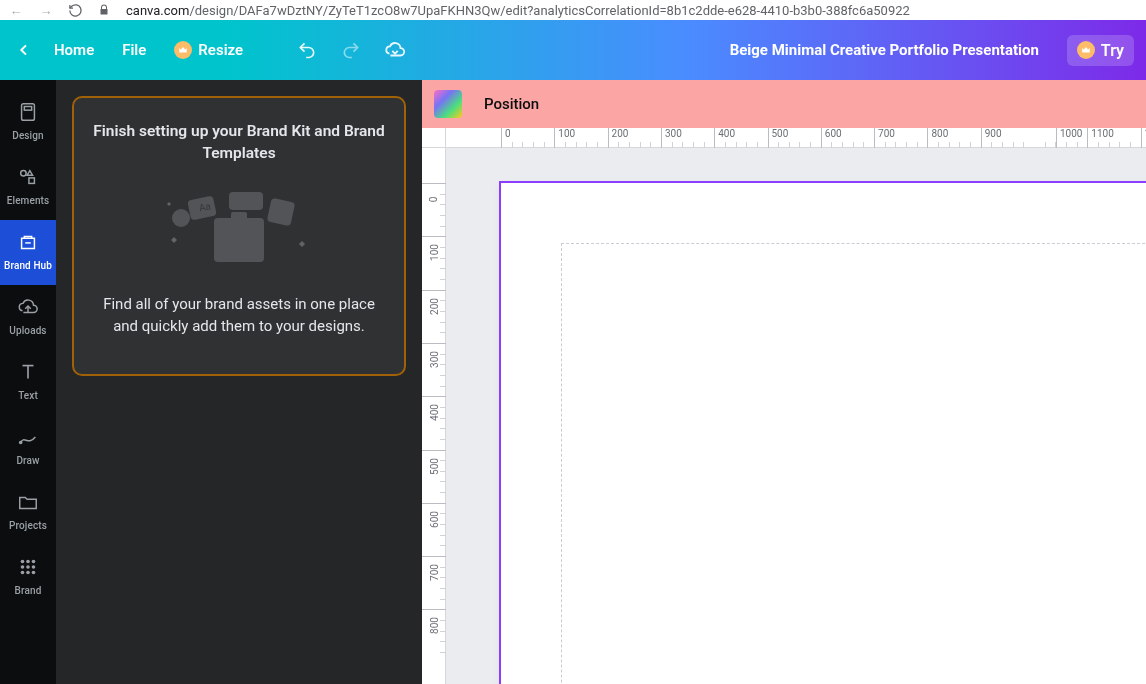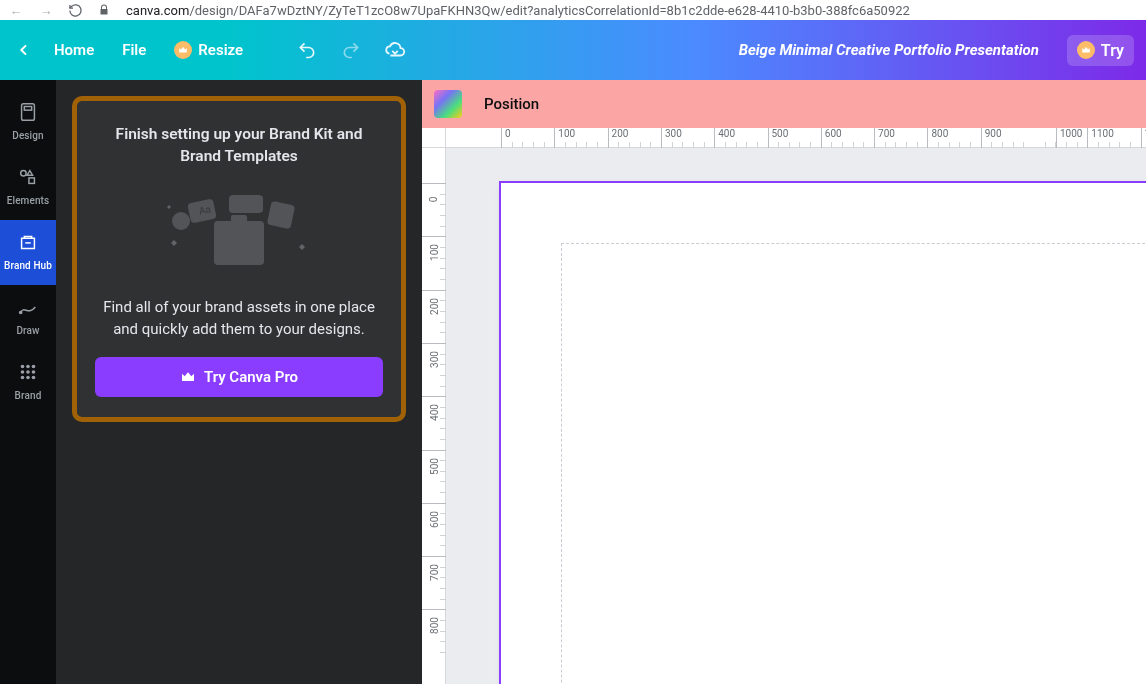--- a/index.html
+++ b/index.html
@@ -21,37 +21,37 @@
     gap: 8px;
   }
   .app-bar .back { width: 24px; height: 24px; display:flex; align-items:center; justify-content:center; cursor:pointer; }
   .app-bar .item { padding: 6px 10px; cursor:pointer; font-size: 15px; }
   .app-bar .resize { display:flex; align-items:center; gap:6px; }
   .app-bar .crown { width:18px; height:18px; border-radius:50%; background:#fdbc68; display:flex; align-items:center; justify-content:center; font-size:10px; color:#fff;}
   .app-bar .divider { width: 20px; }
   .app-bar .circ-btn { width:36px; height:36px; border-radius:6px; display:flex; align-items:center; justify-content:center; cursor:pointer; opacity:0.9;}
   .app-bar .circ-btn.disabled { opacity:0.5; cursor:default;}
   .app-bar .spacer { flex:1; }
-  .app-bar .title { font-size: 15px; font-weight:700; white-space:nowrap;font-style:italic; }
+  .app-bar .title { font-size: 15px; font-weight:700; white-space:nowrap; }
   .app-bar .try-pro { display:flex; align-items:center; gap:6px; background:rgba(255,255,255,0.18); padding:6px 10px; border-radius:6px; margin-left:20px;}
   .app-bar .try-pro .crown { background:#fdbc68; }
 
   
   .workspace { display:flex; height: calc(684px - 20px - 60px); }
 
   
   .rail { width:56px; background:#0b0d0e; display:flex; flex-direction:column; align-items:center; padding-top:10px; }
   .rail-item { width:56px; padding:10px 0 14px 0; display:flex; flex-direction:column; align-items:center; gap:6px; color:#9aa0a6; cursor:pointer; }
   .rail-item.active { color:#fff; background:#1d4ed8;}
   .rail-item .ic { width:24px; height:24px; display:flex; align-items:center; justify-content:center; }
   .rail-item .lbl { font-size:10px; font-weight:500; letter-spacing:0.1px; }
 
   
   .side-panel { width:366px; background:#252627; padding:16px; position:relative; }
-  .brand-card { background:#2f3133; border:5px solid #a16207; border-radius:10px; padding:22px 18px 20px 18px; color:#e4e6eb; text-align:center; }
+  .brand-card { background:#2f3133; border:2px solid #a16207; border-radius:10px; padding:22px 18px 20px 18px; color:#e4e6eb; text-align:center; }
   .brand-card .headline { font-size:15.5px; font-weight:600; line-height:1.45; margin-bottom:18px; }
   .brand-illus { height:90px; display:flex; align-items:center; justify-content:center; margin-bottom:20px; opacity:0.55;}
   .brand-card .sub { font-size:15px; line-height:1.5; color:#e4e6eb; margin-bottom:16px; }
   .try-btn { width:100%; height:40px; background:#8b3dff; border:none; border-radius:6px; color:#fff; font-size:15px; font-weight:600; display:flex; align-items:center; justify-content:center; gap:8px; cursor:pointer;}
 
   
   .collapse-tab { position:absolute; right:-12px; top:410px; width:14px; height:44px; background:#252627; border-radius:0 22px 22px 0; display:flex; align-items:center; justify-content:center; color:#e4e6eb; font-size:10px; cursor:pointer;}
 
   
   .canvas-area { flex:1; display:flex; flex-direction:column; background:#fca5a5; overflow:hidden; }
@@ -172,25 +172,52 @@
             <path d="M5 8h14v11H5z"></path>
             <path d="M8 8V6h8v2"></path>
             <path d="M9 13h6"></path>
           </svg>
       </div>
       <div class="lbl">Brand Hub</div>
     </div>
     <div class="rail-item">
       <div class="ic">
         <svg width="22" height="22" viewBox="0 0 24 24" fill="none" stroke="currentColor" stroke-width="1.6">
+            <path d="M6 16a4 4 0 0 1 .5-7.97A6 6 0 0 1 18 10a4 4 0 0 1 0 8H7"></path>
+            <path d="M12 12v6"></path>
+            <path d="M9 14l3-3 3 3"></path>
+          </svg>
+      </div>
+      <div class="lbl">Uploads</div>
+    </div>
+    <div class="rail-item">
+      <div class="ic">
+        <svg width="22" height="22" viewBox="0 0 24 24" fill="none" stroke="currentColor" stroke-width="1.8">
+            <path d="M6 5h12"></path>
+            <path d="M12 5v14"></path>
+          </svg>
+      </div>
+      <div class="lbl">Text</div>
+    </div>
+    <div class="rail-item">
+      <div class="ic">
+        <svg width="22" height="22" viewBox="0 0 24 24" fill="none" stroke="currentColor" stroke-width="1.6">
             <path d="M4 18c4-8 8 4 16-6"></path>
             <circle cx="4" cy="18" r="1.2" fill="currentColor"></circle>
           </svg>
       </div>
       <div class="lbl">Draw</div>
+    </div>
+    <div class="rail-item">
+      <div class="ic">
+        <svg width="22" height="22" viewBox="0 0 24 24" fill="none" stroke="currentColor" stroke-width="1.6">
+            <path d="M3 7h6l2 2h10v10H3z"></path>
+          </svg>
+      </div>
+      <div class="lbl">Projects</div>
     </div>
     <div class="rail-item">
       <div class="ic">
         <svg width="22" height="22" viewBox="0 0 24 24" fill="currentColor">
             <circle cx="6" cy="6" r="2"></circle>
             <circle cx="12" cy="6" r="2"></circle>
             <circle cx="18" cy="6" r="2"></circle>
             <circle cx="6" cy="12" r="2"></circle>
             <circle cx="12" cy="12" r="2"></circle>
             <circle cx="18" cy="12" r="2"></circle>
@@ -218,28 +245,20 @@
           </g>
           <g fill="#8b8e93">
             <path d="M12 52l3-3 3 3-3 3z"></path>
             <path d="M140 56l3-3 3 3-3 3z"></path>
             <path d="M8 16l2-2 2 2-2 2z"></path>
           </g>
           <text x="40" y="23" font-size="10" fill="#3a3c3f" transform="rotate(-12 43 20)">Aa</text>
         </svg>
       </div>
       <div class="sub">Find all of your brand assets in one place and quickly add them to your designs.</div>
-      <button class="try-btn">
-        <span>
-          <svg width="16" height="16" viewBox="0 0 24 24" fill="#fff">
-              <path d="M3 7l4 4 5-6 5 6 4-4v11H3z"></path>
-            </svg>
-        </span>
-        <span>Try Canva Pro</span>
-      </button>
     </div>
     <div class="collapse-tab">
       <svg width="8" height="10" viewBox="0 0 24 24" fill="none" stroke="#e4e6eb" stroke-width="3">
           <path d="M15 5l-7 7 7 7"></path>
         </svg>
     </div>
   </div>
 
   <div class="canvas-area">
     <div class="context-bar">

